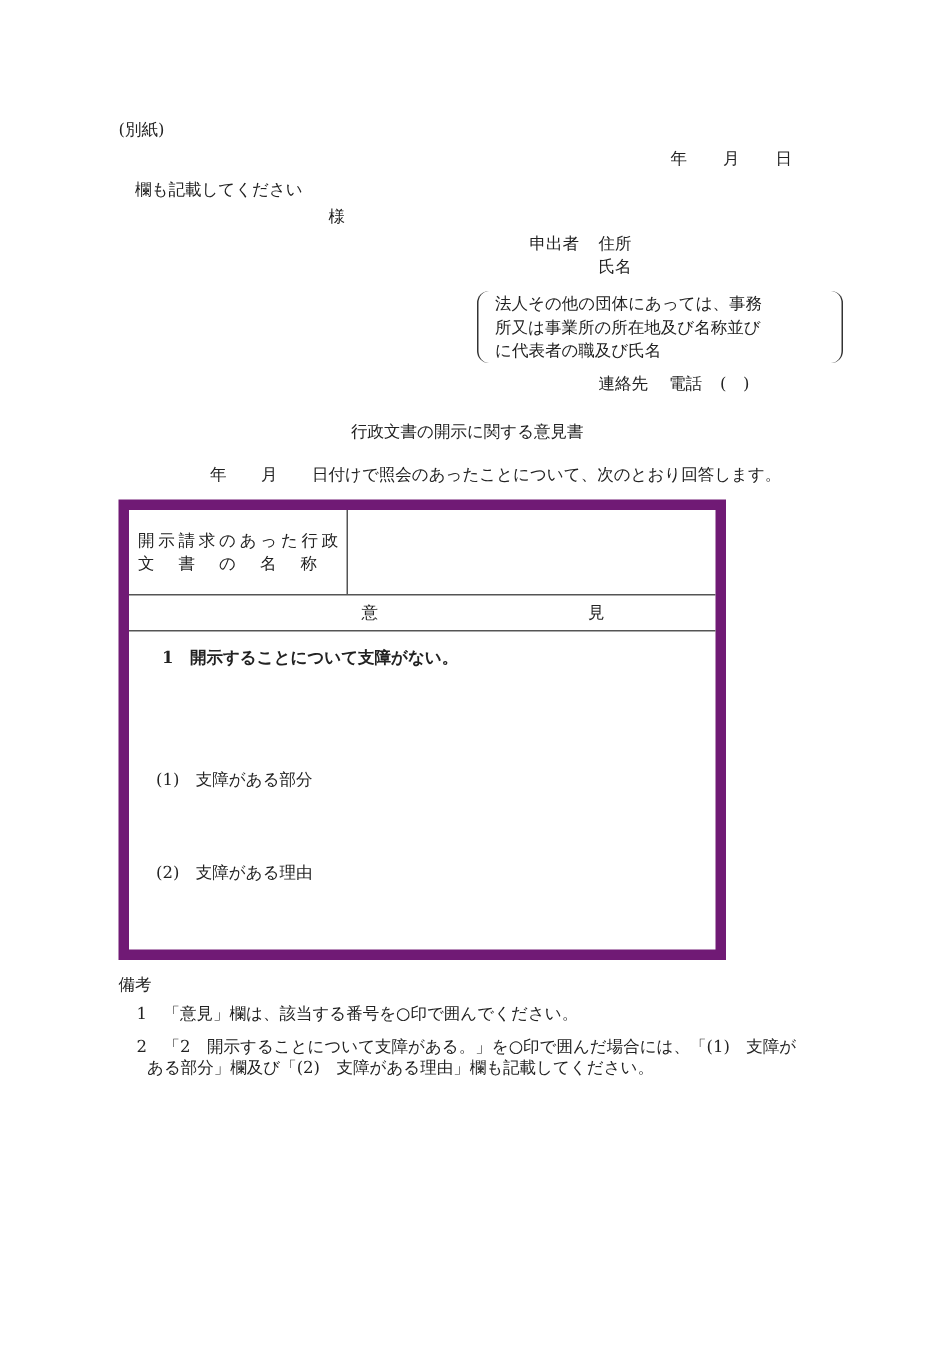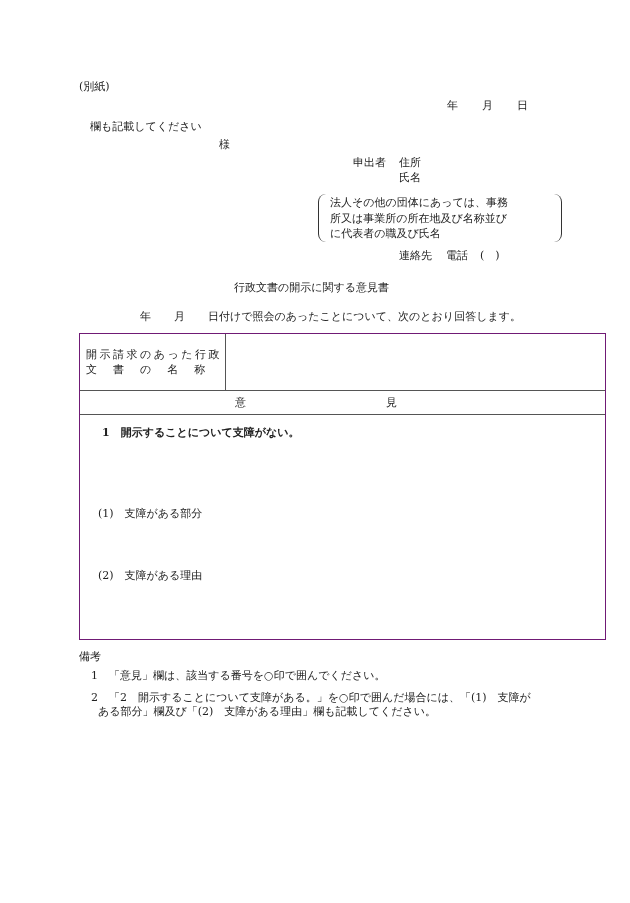--- a/index.html
+++ b/index.html
@@ -4,21 +4,21 @@
 <style>
   html, body { margin:0; padding:0; background:#fff; }
   body { width:630px; height:903px; position:relative; overflow:hidden;
          font-family:"DejaVu Serif","Liberation Serif",serif; color:#222; font-size:11px; }
   .abs { position:absolute; white-space:nowrap; line-height:14px; }
   .paren-box { position:absolute; left:318px; top:194px; width:244px; height:48px; }
   .paren-l, .paren-r { position:absolute; top:0; width:8px; height:48px; border:1.2px solid #333; }
   .paren-l { left:0; border-right:none; border-radius:8px 0 0 8px; border-top:none; border-bottom:none; }
   .paren-r { right:0; border-left:none; border-radius:0 8px 8px 0; border-top:none; border-bottom:none; }
   .paren-text { position:absolute; left:12px; top:1px; line-height:15.5px; font-size:11px; white-space:nowrap; }
-  .table { position:absolute; left:79px; top:333px; width:527px; height:307px; border:1px solid #701a75; box-sizing:border-box; }
+  .table { position:absolute; left:79px; top:333px; width:405px; height:307px; border:7px solid #701a75; box-sizing:border-box; }
   .row1 { position:absolute; left:0; top:0; width:100%; height:56px; border-bottom:1px solid #555; }
   .row1-label { position:absolute; left:0; top:0; width:146px; height:56px; border-right:1px solid #555; box-sizing:border-box; }
   .row1-label div { position:absolute; left:6px; font-size:11px; letter-spacing:2.5px; }
   .row2 { position:absolute; left:0; top:56px; width:100%; height:24px; border-bottom:1px solid #555; }
   .body-text { position:absolute; white-space:nowrap; font-size:11px; }
 </style>
 </head>
 <body>
 
 <div class="abs" style="left:79px;top:80px;">(別紙)</div>

